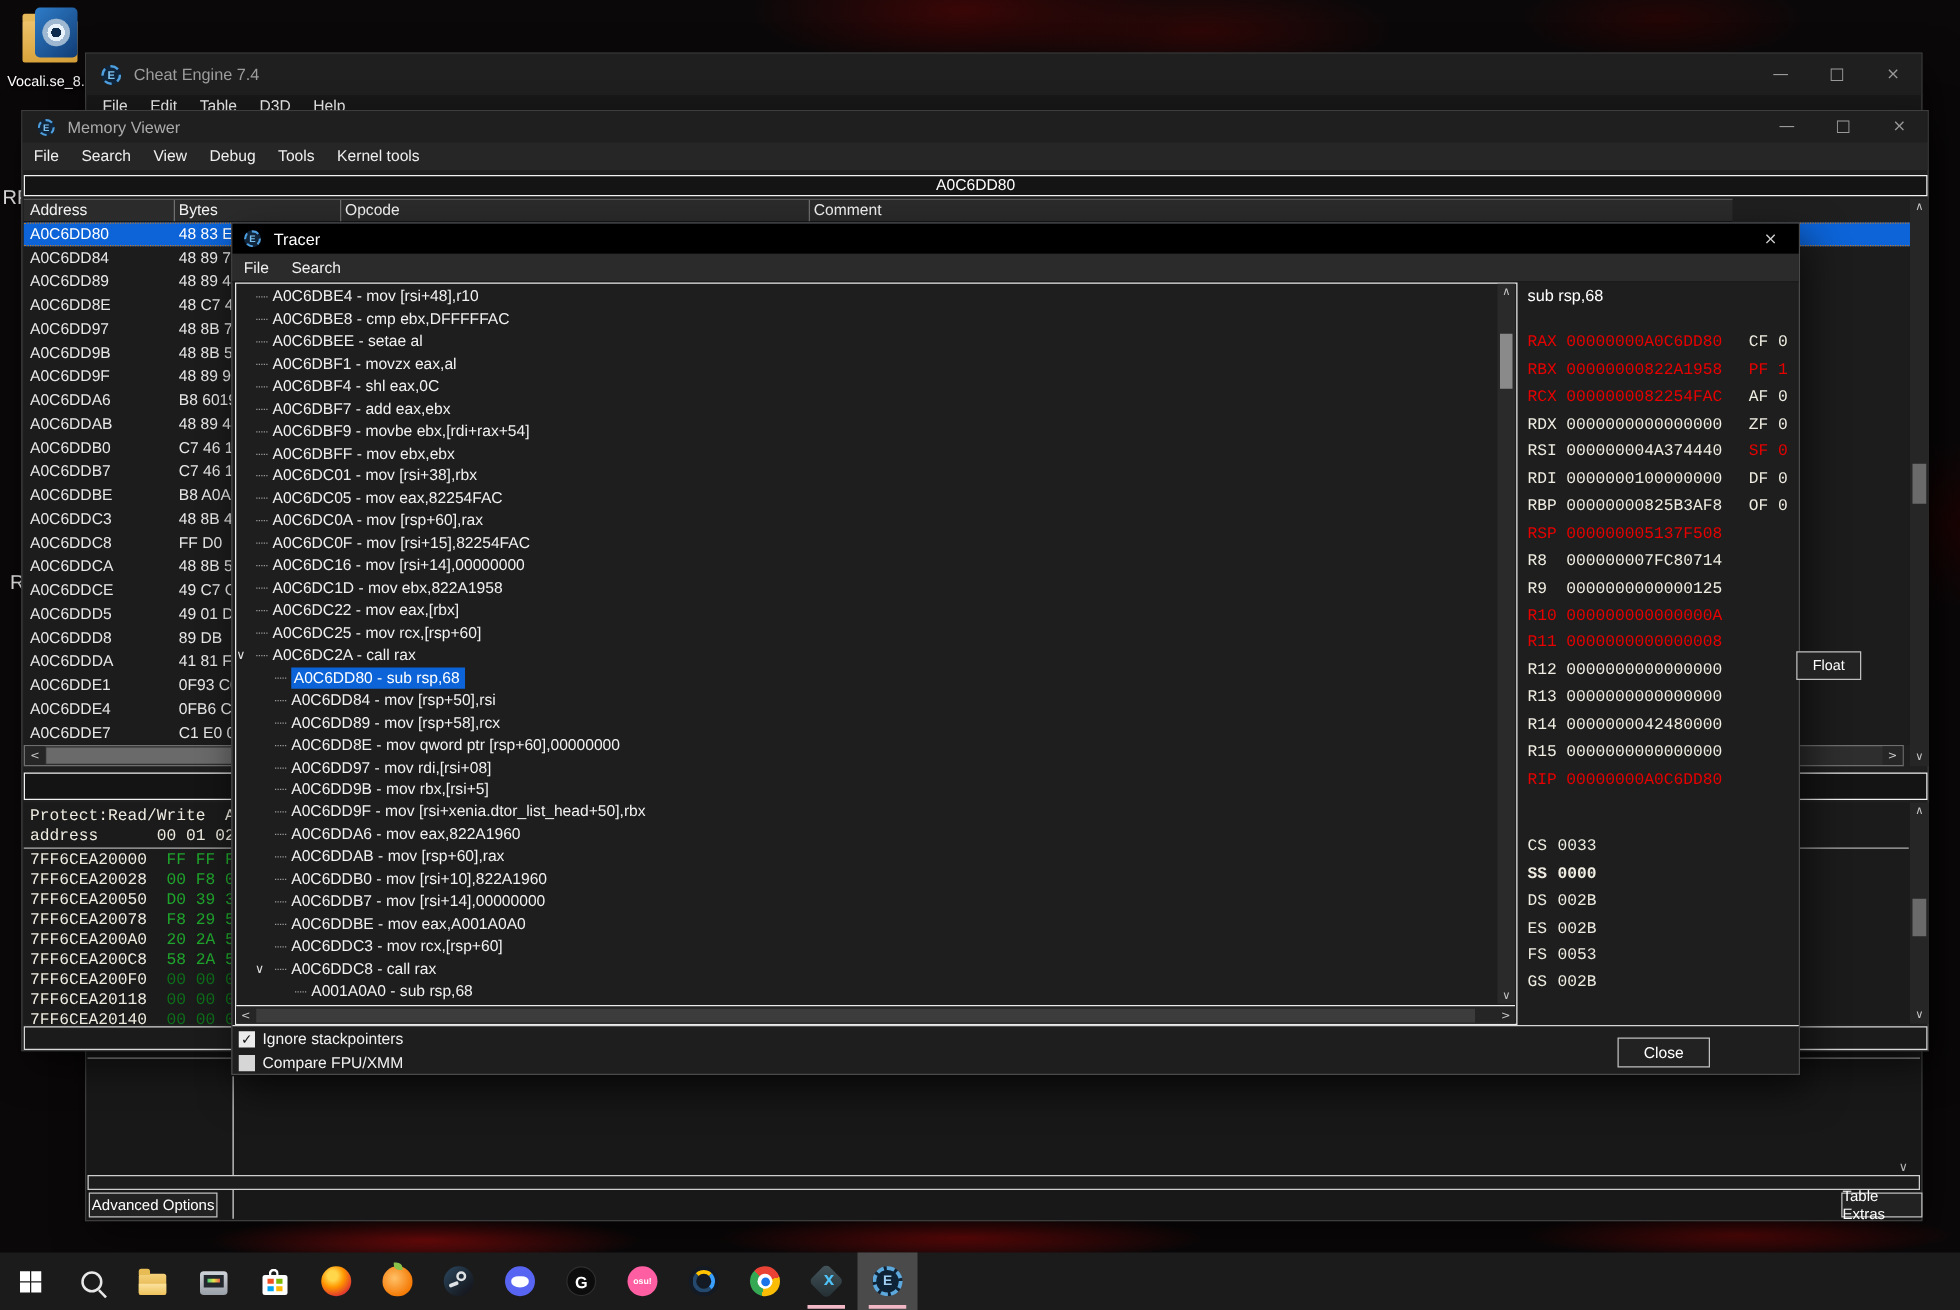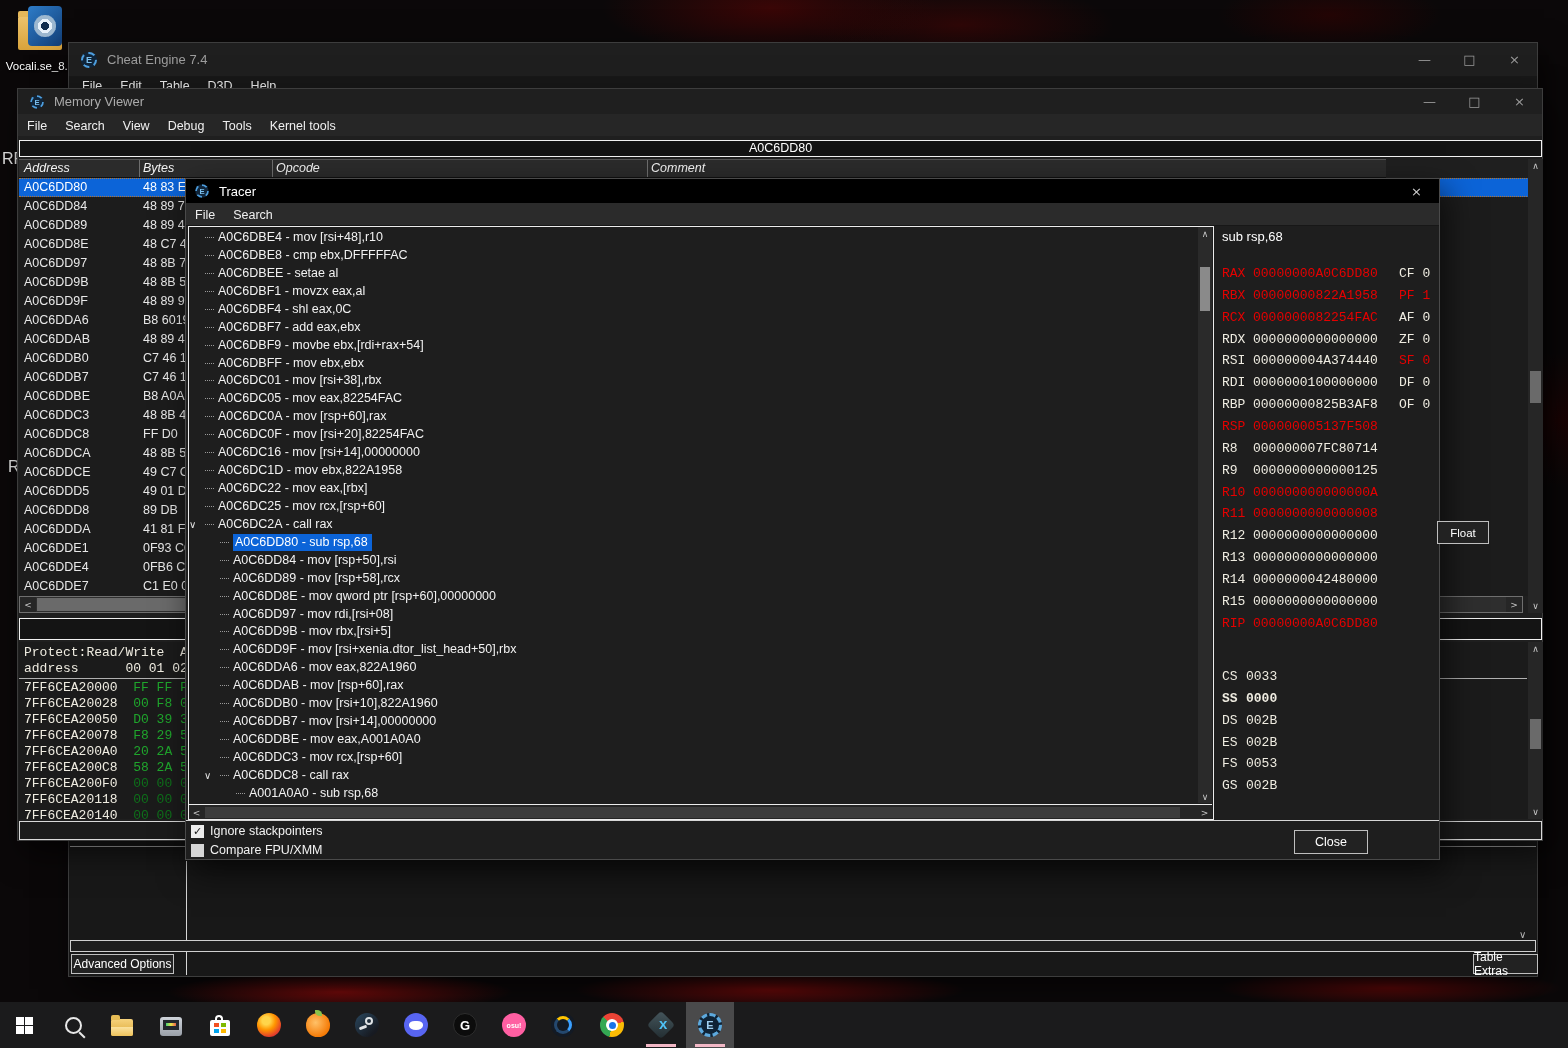--- a/index.html
+++ b/index.html
@@ -167,21 +167,21 @@
       <div class="tb-controls">
         <div class="tb-btn" style="height:25px;">—</div>
         <div class="tb-btn" style="height:25px;">□</div>
         <div class="tb-btn" style="height:25px;">×</div>
       </div>
     </div>
     <div class="abs" style="left:0;top:25px;height:22px;background:#262626;width:100%;"></div>
     <div class="abs" style="left:0;top:27px;height:18px;" id="mv-menu"><span class="menu-item">File</span><span class="menu-item">Search</span><span class="menu-item">View</span><span class="menu-item">Debug</span><span class="menu-item">Tools</span><span class="menu-item">Kernel tools</span></div>
     <div class="addr-bar" style="left:1px;top:51px;width:1523px;height:17px;">A0C6DD80</div>
 
-    <div class="dis-head" style="left:1px;top:70px;width:1367px;height:19px;font-style:italic;">
+    <div class="dis-head" style="left:1px;top:70px;width:1367px;height:19px;">
       <span style="left:5px;">Address</span>
       <span style="left:124px;">Bytes</span>
       <span style="left:257px;">Opcode</span>
       <span style="left:632px;">Comment</span>
       <i class="col-sep" style="left:120px;"></i>
       <i class="col-sep" style="left:253px;"></i>
       <i class="col-sep" style="left:628px;"></i>
     </div>
 
     <div class="abs" style="left:1px;top:89px;width:1510px;height:418px;background:#1c1c1c;" id="dis-rows">
@@ -333,21 +333,21 @@
           <div class="tree-row" style="top: 18.93px; padding-left: 16px;"><span class="tree-dash"></span><span class="lbl">A0C6DBE8 - cmp ebx,DFFFFFAC</span></div>
           <div class="tree-row" style="top: 36.86px; padding-left: 16px;"><span class="tree-dash"></span><span class="lbl">A0C6DBEE - setae al</span></div>
           <div class="tree-row" style="top: 54.79px; padding-left: 16px;"><span class="tree-dash"></span><span class="lbl">A0C6DBF1 - movzx eax,al</span></div>
           <div class="tree-row" style="top: 72.72px; padding-left: 16px;"><span class="tree-dash"></span><span class="lbl">A0C6DBF4 - shl eax,0C</span></div>
           <div class="tree-row" style="top: 90.65px; padding-left: 16px;"><span class="tree-dash"></span><span class="lbl">A0C6DBF7 - add eax,ebx</span></div>
           <div class="tree-row" style="top: 108.58px; padding-left: 16px;"><span class="tree-dash"></span><span class="lbl">A0C6DBF9 - movbe ebx,[rdi+rax+54]</span></div>
           <div class="tree-row" style="top: 126.51px; padding-left: 16px;"><span class="tree-dash"></span><span class="lbl">A0C6DBFF - mov ebx,ebx</span></div>
           <div class="tree-row" style="top: 144.44px; padding-left: 16px;"><span class="tree-dash"></span><span class="lbl">A0C6DC01 - mov [rsi+38],rbx</span></div>
           <div class="tree-row" style="top: 162.37px; padding-left: 16px;"><span class="tree-dash"></span><span class="lbl">A0C6DC05 - mov eax,82254FAC</span></div>
           <div class="tree-row" style="top: 180.3px; padding-left: 16px;"><span class="tree-dash"></span><span class="lbl">A0C6DC0A - mov [rsp+60],rax</span></div>
-          <div class="tree-row" style="top: 198.23px; padding-left: 16px;"><span class="tree-dash"></span><span class="lbl">A0C6DC0F - mov [rsi+20],82254FAC</span></div>
+          <div class="tree-row" style="top: 198.23px; padding-left: 16px;"><span class="tree-dash"></span><span class="lbl">A0C6DC0F - mov [rsi+15],82254FAC</span></div>
           <div class="tree-row" style="top: 216.16px; padding-left: 16px;"><span class="tree-dash"></span><span class="lbl">A0C6DC16 - mov [rsi+14],00000000</span></div>
           <div class="tree-row" style="top: 234.09px; padding-left: 16px;"><span class="tree-dash"></span><span class="lbl">A0C6DC1D - mov ebx,822A1958</span></div>
           <div class="tree-row" style="top: 252.02px; padding-left: 16px;"><span class="tree-dash"></span><span class="lbl">A0C6DC22 - mov eax,[rbx]</span></div>
           <div class="tree-row" style="top: 269.95px; padding-left: 16px;"><span class="tree-dash"></span><span class="lbl">A0C6DC25 - mov rcx,[rsp+60]</span></div>
           <div class="tree-row" style="top: 287.88px; padding-left: 16px;"><span class="tree-chev" style="left: 0px;">∨</span><span class="tree-dash"></span><span class="lbl">A0C6DC2A - call rax</span></div>
           <div class="tree-row" style="top: 305.81px; padding-left: 31px;"><span class="tree-dash"></span><span class="lbl sel">A0C6DD80 - sub rsp,68</span></div>
           <div class="tree-row" style="top: 323.74px; padding-left: 31px;"><span class="tree-dash"></span><span class="lbl">A0C6DD84 - mov [rsp+50],rsi</span></div>
           <div class="tree-row" style="top: 341.67px; padding-left: 31px;"><span class="tree-dash"></span><span class="lbl">A0C6DD89 - mov [rsp+58],rcx</span></div>
           <div class="tree-row" style="top: 359.6px; padding-left: 31px;"><span class="tree-dash"></span><span class="lbl">A0C6DD8E - mov qword ptr [rsp+60],00000000</span></div>
           <div class="tree-row" style="top: 377.53px; padding-left: 31px;"><span class="tree-dash"></span><span class="lbl">A0C6DD97 - mov rdi,[rsi+08]</span></div>

